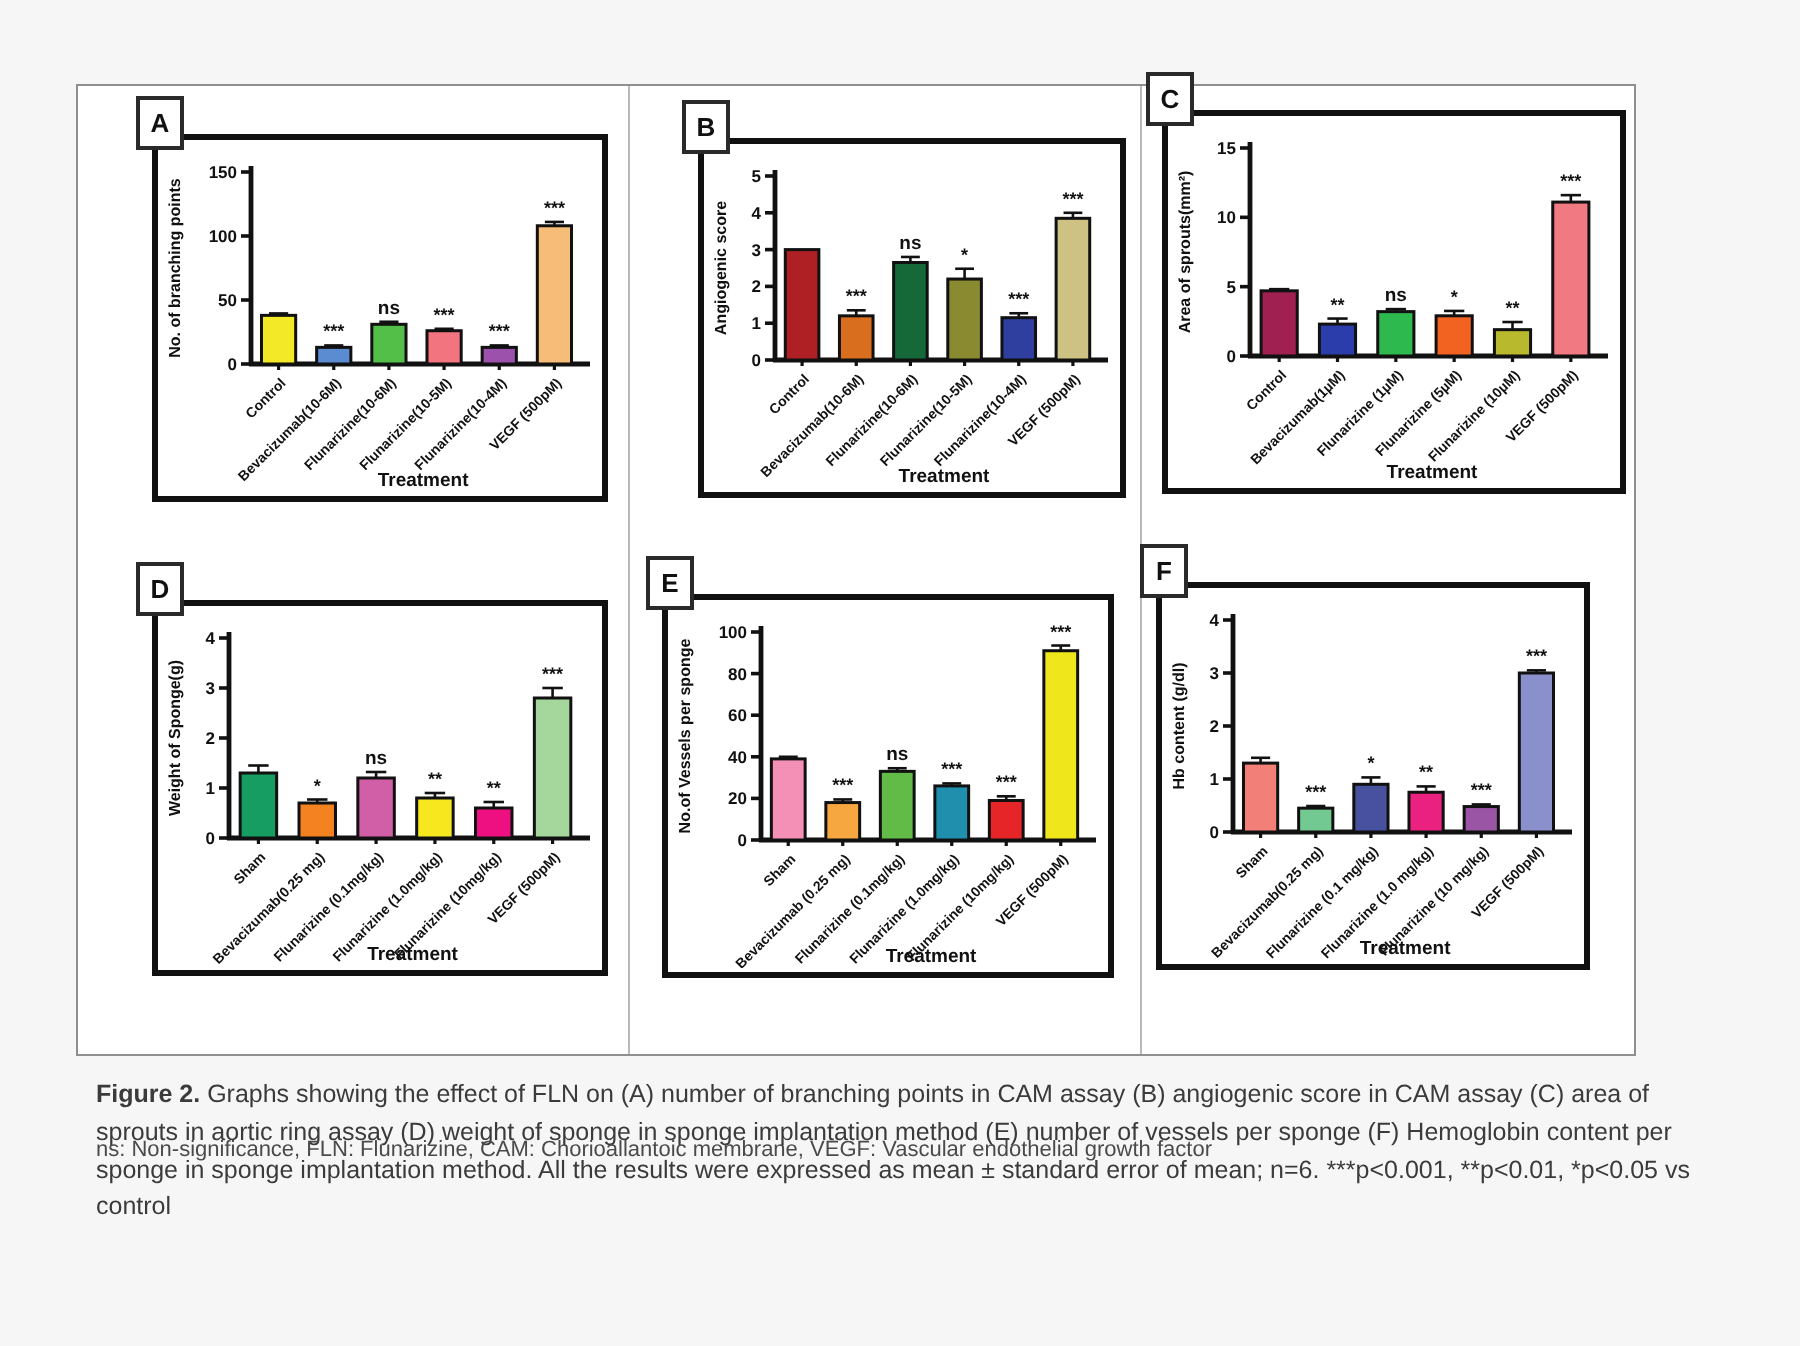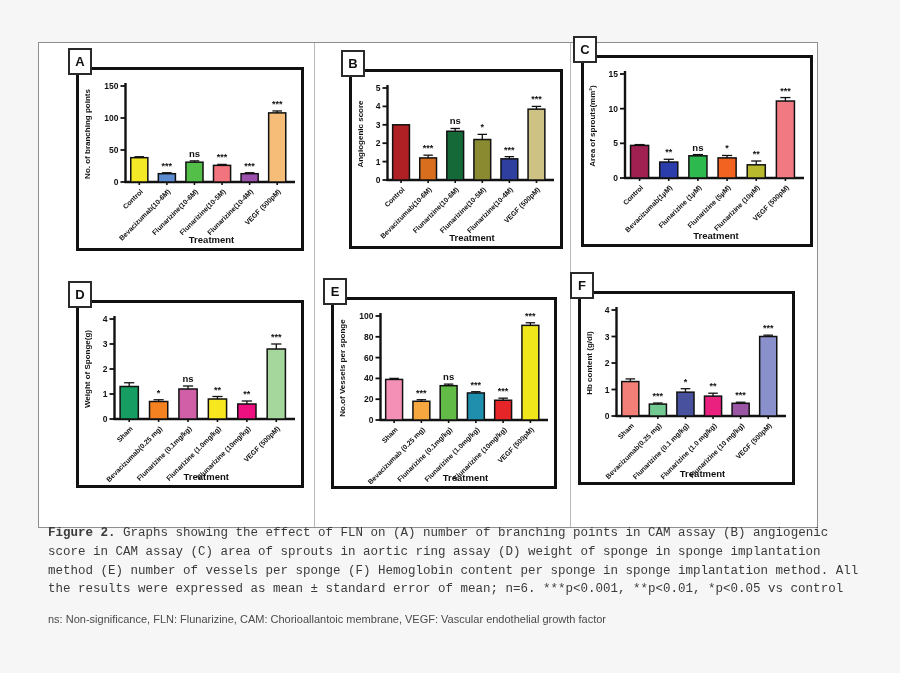--- a/index.html
+++ b/index.html
@@ -21,26 +21,26 @@
   }
   .panel-letter{
     position:absolute;left:-11px;top:-22px;width:24px;height:27px;
     background:#ffffff;border:2px solid #2a2a2a;box-sizing:border-box;
     display:flex;align-items:center;justify-content:center;
     font-weight:bold;font-size:13px;color:#111;z-index:3;
   }
   .panel svg{display:block;}
   .panel svg text{fill:#111;font-family:"Liberation Sans", sans-serif;}
   .caption{
-    position:absolute;left:48px;top:524px;width:812px;
-    font-size:12.5px;line-height:1.5;color:#3b3b3b;font-family:Liberation Mono, monospace;
+    position:absolute;left:48px;top:538px;width:812px;
+    font-size:12.5px;line-height:1.5;color:#3b3b3b;
   }
   .cap-label{font-weight:bold;}
   .footnote{
-    position:absolute;left:48px;top:613px;width:780px;
+    position:absolute;left:48px;top:569px;width:780px;
     font-size:11px;color:#4a4a4a;
   }
 </style>
 </head>
 <body>
 
 <div class="page">
   <div class="figure-board">
     <div class="col-divider" style="left:275px"></div>
     <div class="col-divider" style="left:531px"></div>

